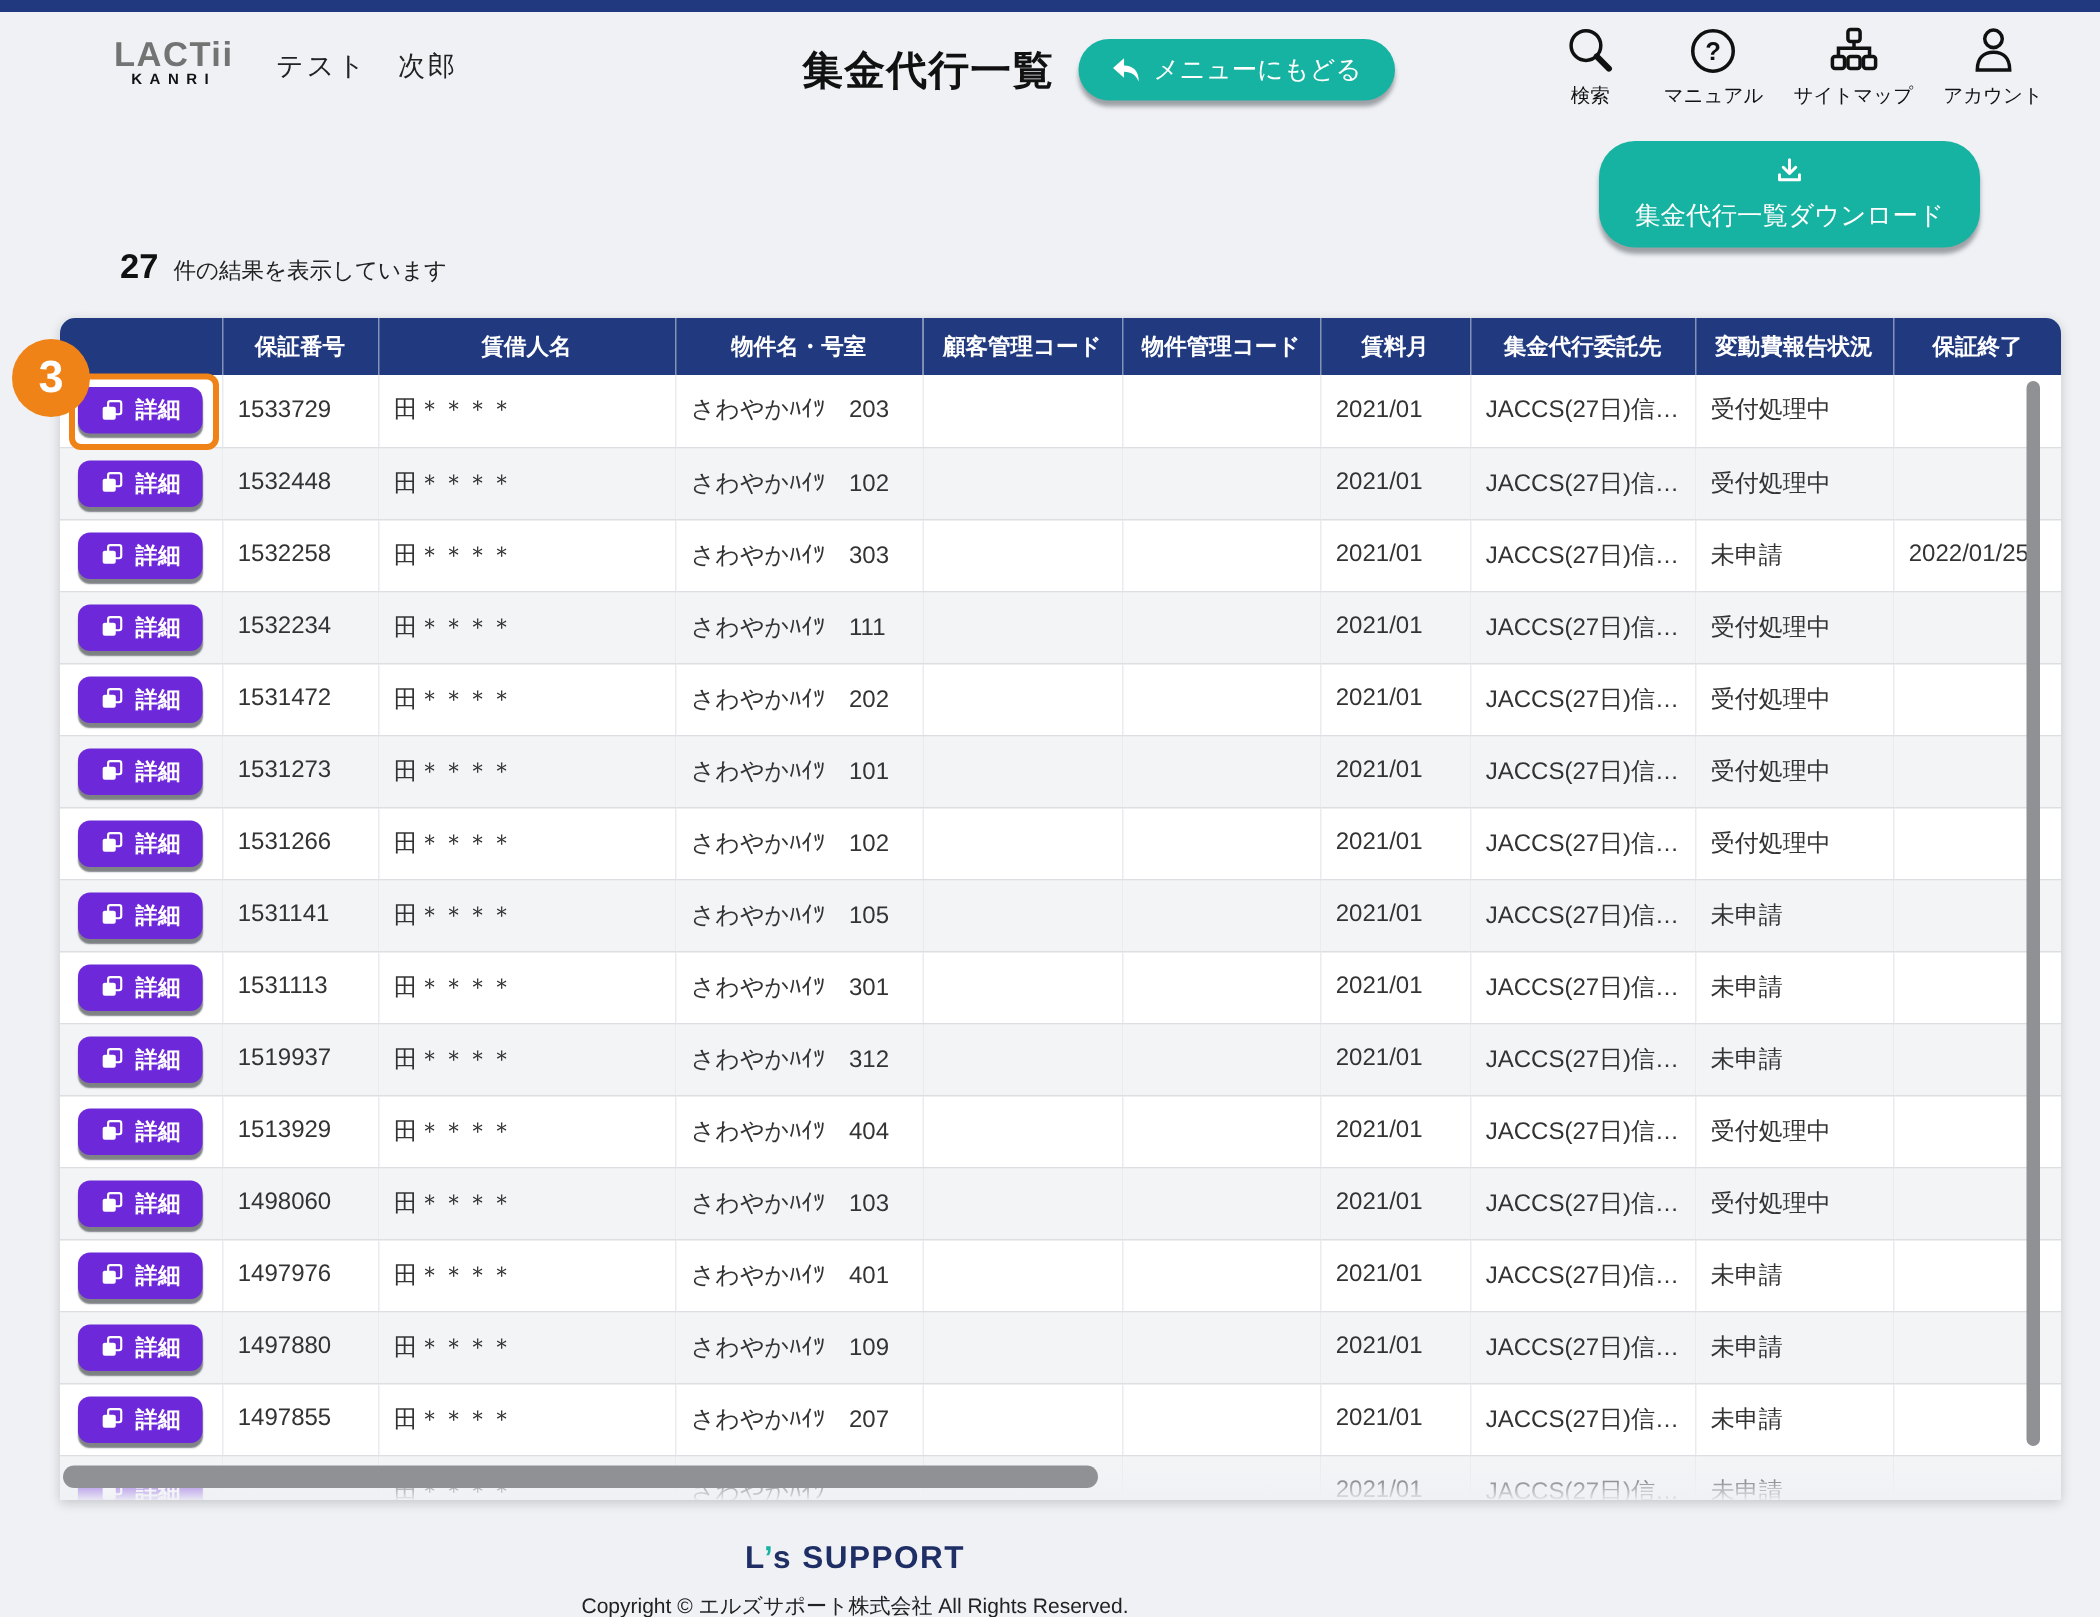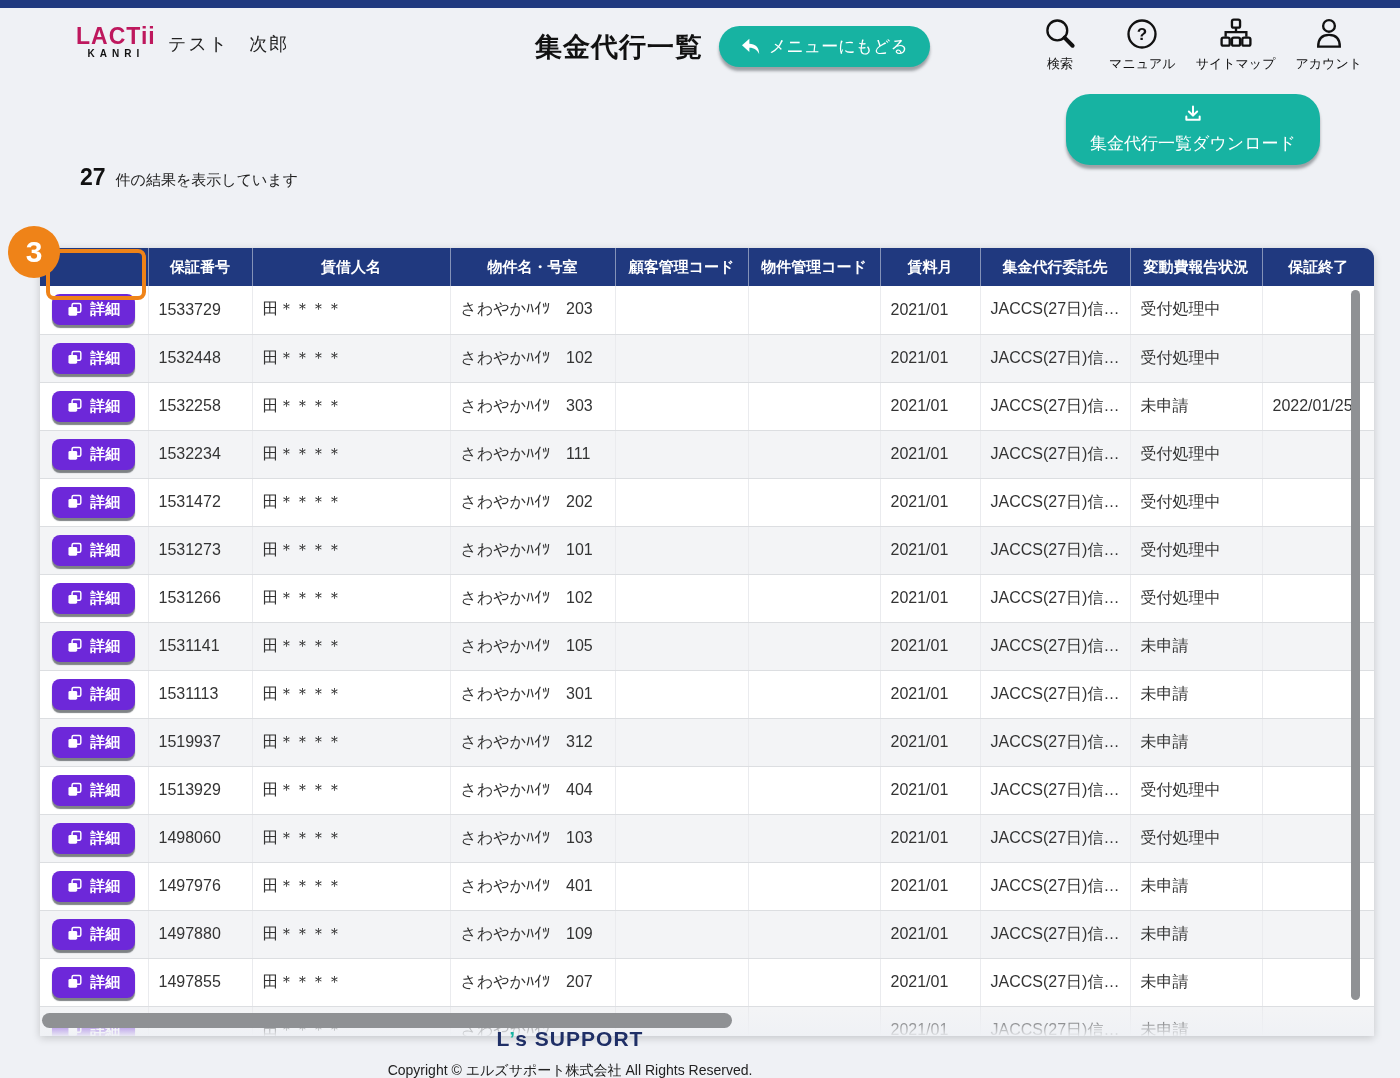--- a/index.html
+++ b/index.html
@@ -6,23 +6,23 @@
   html,body { width:1400px; height:1078px; overflow:hidden; }
   body {
     font-family:"Liberation Sans","DejaVu Sans",sans-serif;
     background:#EFF1F5; color:#222; position:relative;
   }
   .topbar { position:absolute; top:0; left:0; width:1400px; height:8px; background:#20397F; }
 
   
   .appbar { position:absolute; top:8px; left:0; width:1400px; height:80px; }
   .logo { position:absolute; left:76px; top:16px; cursor:pointer; text-align:center; }
-  .logo-line1 { font-size:23px; font-weight:bold; color:#be185d; letter-spacing:1px; line-height:24px; }
+  .logo-line1 { font-size:23px; font-weight:bold; color:#737373; letter-spacing:1px; line-height:24px; }
   .logo-line2 { font-size:10px; font-weight:bold; color:#111; letter-spacing:5px; line-height:12px; }
-  .user-name { position:absolute; left:168px; top:24px; font-size:18px; color:#222; letter-spacing:2px; }
+  .user-name { position:absolute; left:184px; top:24px; font-size:18px; color:#222; letter-spacing:2px; }
   .title-wrap { position:absolute; left:535px; top:18px; display:flex; align-items:center; gap:16px; }
   .page-title { font-size:27px; font-weight:bold; color:#111; letter-spacing:1px; }
   .btn-teal {
     display:inline-flex; align-items:center; gap:8px; background:#17B3A2; color:#fff;
     border:none; border-radius:22px; padding:9px 22px; font-size:17px;
     font-family:inherit; cursor:pointer; box-shadow:0 4px 3px rgba(90,95,100,.55);
   }
   .nav-icons { position:absolute; right:38px; top:8px; display:flex; gap:20px; }
   .nav-item { display:flex; flex-direction:column; align-items:center; gap:3px; cursor:pointer; min-width:58px; }
   .nav-item svg { width:36px; height:36px; }
@@ -36,21 +36,20 @@
   .results-row { position:absolute; top:164px; left:80px; right:82px; display:flex; justify-content:space-between; align-items:baseline;gap:24px; }
   .results-count { font-size:23px; font-weight:bold; color:#111; margin-right:10px; }
   .results-suffix { font-size:15px; color:#222; }
   .results-note { font-size:15px; color:#222; }
 
   
   .table-wrap {
     position:absolute; top:212px; left:40px; width:1334px; height:788px;
     background:#fff; border-radius:10px 10px 0 0; overflow:hidden;
     box-shadow:0 2px 8px rgba(0,0,0,.18);
-    margin-top:36px;
   }
   .table-wrap::after {
     content:""; position:absolute; left:0; bottom:0; width:100%; height:26px;
     background:linear-gradient(to bottom, rgba(239,241,245,0), rgba(239,241,245,.95)); pointer-events:none;
   }
   table { border-collapse:collapse; table-layout:fixed; width:1334px; }
   col.c0{width:108px} col.c1{width:104px} col.c2{width:198px} col.c3{width:165px}
   col.c4{width:133px} col.c5{width:132px} col.c6{width:100px} col.c7{width:150px}
   col.c8{width:132px} col.c9{width:112px}
   thead th {

